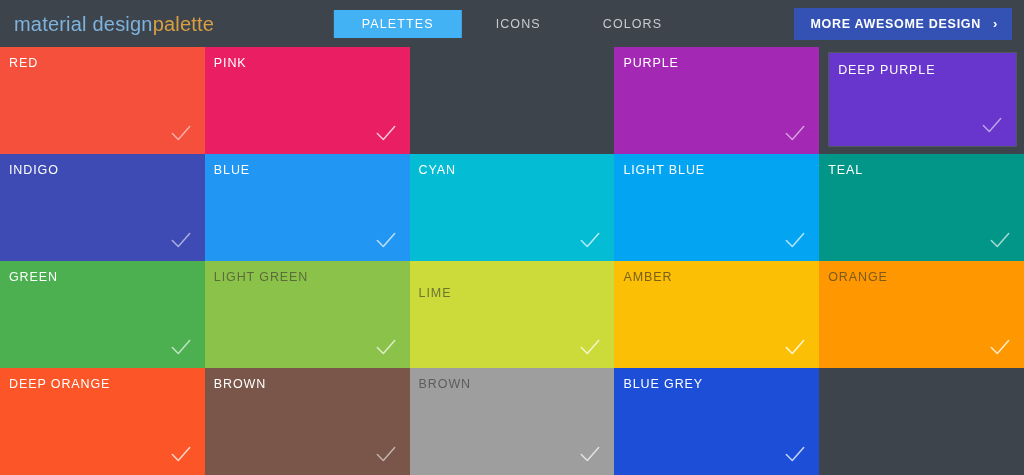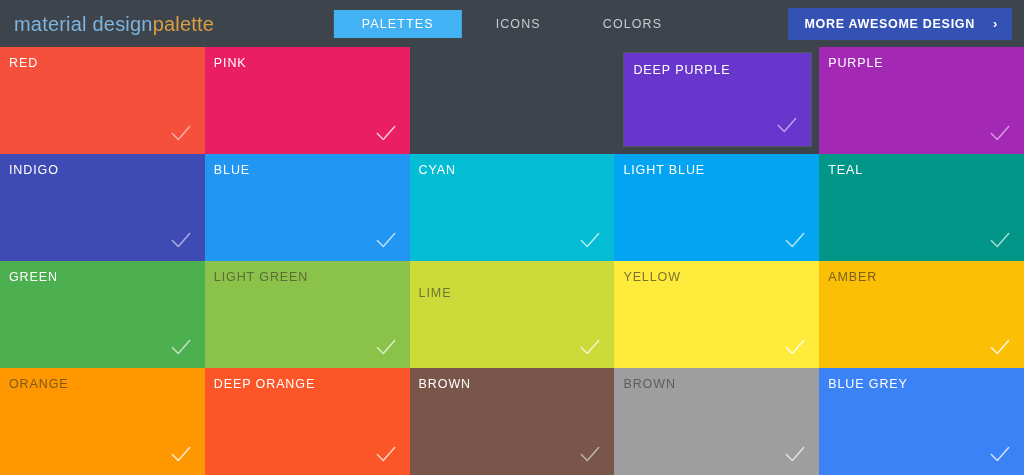--- a/index.html
+++ b/index.html
@@ -58,21 +58,21 @@
     right: 12px; top: 50%;
     transform: translateY(-50%);
     background: #3452b4;
     color: #ffffff;
     font-size: 12.5px;
     font-weight: bold;
     letter-spacing: .7px;
     padding: 9px 14px 9px 16px;
     display: flex;
     align-items: center;
-    gap: 18px;
+    gap: 12px;
     cursor: pointer;
     border: none;
     font-family: inherit;
     white-space: nowrap;
   }
   #cta-button .chev { font-size: 13px; line-height: 1; }
 
   
   #palette-grid {
     width: 1024px;
@@ -156,32 +156,32 @@
           <svg viewBox="0 0 24 24" fill="none" stroke="currentColor" stroke-width="1.4" stroke-linecap="round" stroke-linejoin="round">
             <path d="M4 12.5 L9.5 18 L20 6"></path>
           </svg>
         </span>
       </div>
     </div>
     <div class="palette-cell">
       <div class="swatch is-empty"></div>
     </div>
     <div class="palette-cell">
+      <div class="swatch" style="background: rgb(163, 41, 181);">
+        <span class="swatch-label" style="color: rgb(255, 255, 255);">PURPLE</span>
+        <span class="check-icon" style="color: rgba(255, 255, 255, 0.55);">
+          <svg viewBox="0 0 24 24" fill="none" stroke="currentColor" stroke-width="1.4" stroke-linecap="round" stroke-linejoin="round">
+            <path d="M4 12.5 L9.5 18 L20 6"></path>
+          </svg>
+        </span>
+      </div>
+    </div>
+    <div class="palette-cell">
       <div class="swatch is-hovered" style="background: rgb(105, 54, 205);">
         <span class="swatch-label" style="color: rgb(255, 255, 255);">DEEP PURPLE</span>
-        <span class="check-icon" style="color: rgba(255, 255, 255, 0.55);">
-          <svg viewBox="0 0 24 24" fill="none" stroke="currentColor" stroke-width="1.4" stroke-linecap="round" stroke-linejoin="round">
-            <path d="M4 12.5 L9.5 18 L20 6"></path>
-          </svg>
-        </span>
-      </div>
-    </div>
-    <div class="palette-cell">
-      <div class="swatch" style="background: rgb(163, 41, 181);">
-        <span class="swatch-label" style="color: rgb(255, 255, 255);">PURPLE</span>
         <span class="check-icon" style="color: rgba(255, 255, 255, 0.55);">
           <svg viewBox="0 0 24 24" fill="none" stroke="currentColor" stroke-width="1.4" stroke-linecap="round" stroke-linejoin="round">
             <path d="M4 12.5 L9.5 18 L20 6"></path>
           </svg>
         </span>
       </div>
     </div>
     <div class="palette-cell">
       <div class="swatch" style="background: rgb(63, 75, 181);">
         <span class="swatch-label" style="color: rgb(255, 255, 255);">INDIGO</span>
@@ -256,30 +256,20 @@
       <div class="swatch" style="background: rgb(204, 219, 57);">
         <span class="swatch-label" style="color: rgb(110, 117, 51); margin-top: 16px;">LIME</span>
         <span class="check-icon" style="color: rgba(255, 255, 255, 0.75);">
           <svg viewBox="0 0 24 24" fill="none" stroke="currentColor" stroke-width="1.4" stroke-linecap="round" stroke-linejoin="round">
             <path d="M4 12.5 L9.5 18 L20 6"></path>
           </svg>
         </span>
       </div>
     </div>
     <div class="palette-cell">
-      <div class="swatch" style="background: rgb(255, 235, 60);">
-        <span class="swatch-label" style="color: rgb(123, 115, 49);">YELLOW</span>
-        <span class="check-icon" style="color: rgba(255, 255, 255, 0.85);">
-          <svg viewBox="0 0 24 24" fill="none" stroke="currentColor" stroke-width="1.4" stroke-linecap="round" stroke-linejoin="round">
-            <path d="M4 12.5 L9.5 18 L20 6"></path>
-          </svg>
-        </span>
-      </div>
-    </div>
-    <div class="palette-cell">
       <div class="swatch" style="background: rgb(251, 192, 6);">
         <span class="swatch-label" style="color: rgb(122, 95, 29);">AMBER</span>
         <span class="check-icon" style="color: rgba(255, 255, 255, 0.85);">
           <svg viewBox="0 0 24 24" fill="none" stroke="currentColor" stroke-width="1.4" stroke-linecap="round" stroke-linejoin="round">
             <path d="M4 12.5 L9.5 18 L20 6"></path>
           </svg>
         </span>
       </div>
     </div>
     <div class="palette-cell">
@@ -316,21 +306,21 @@
       <div class="swatch" style="background: rgb(158, 158, 158);">
         <span class="swatch-label" style="color: rgb(93, 93, 93);">BROWN</span>
         <span class="check-icon" style="color: rgba(255, 255, 255, 0.7);">
           <svg viewBox="0 0 24 24" fill="none" stroke="currentColor" stroke-width="1.4" stroke-linecap="round" stroke-linejoin="round">
             <path d="M4 12.5 L9.5 18 L20 6"></path>
           </svg>
         </span>
       </div>
     </div>
     <div class="palette-cell">
-      <div class="swatch" style="background: #3b82f6;">
+      <div class="swatch" style="background: #1d4ed8;">
         <span class="swatch-label" style="color: rgb(255, 255, 255);">BLUE GREY</span>
         <span class="check-icon" style="color: rgba(255, 255, 255, 0.75);">
           <svg viewBox="0 0 24 24" fill="none" stroke="currentColor" stroke-width="1.4" stroke-linecap="round" stroke-linejoin="round">
             <path d="M4 12.5 L9.5 18 L20 6"></path>
           </svg>
         </span>
       </div>
     </div>
   </main>
 

